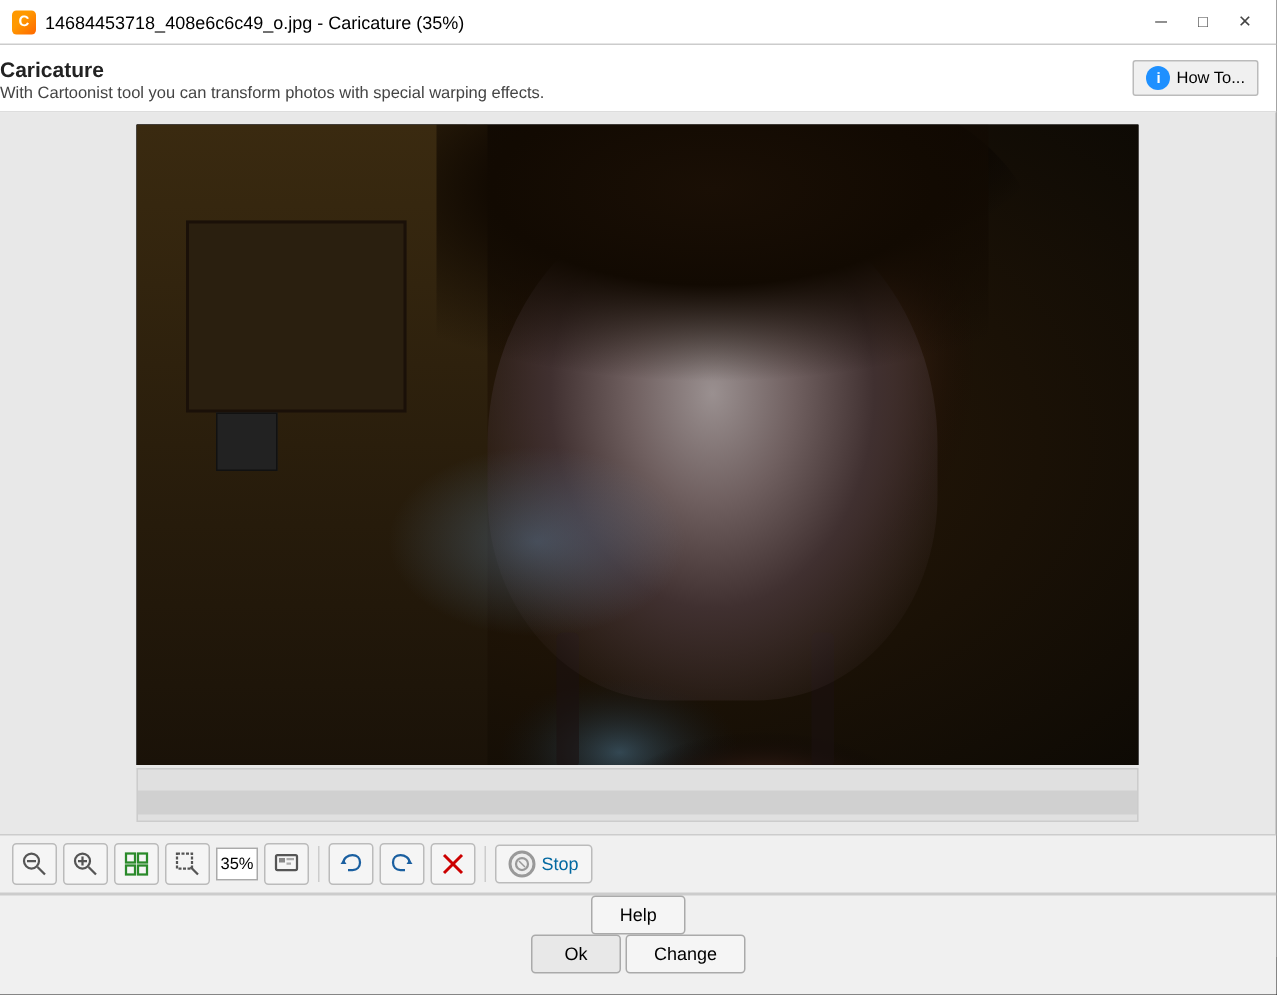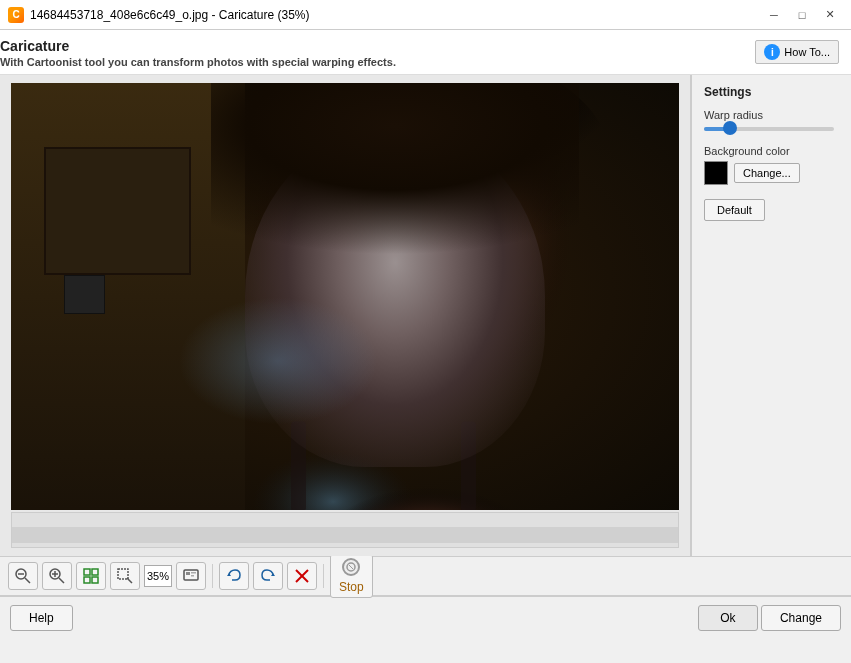--- a/index.html
+++ b/index.html
@@ -69,21 +69,20 @@
     }
     #header-left h2 {
       font-size: 14px;
       font-weight: bold;
       margin-bottom: 2px;
       color: #222;
     }
     #header-left p {
       font-size: 11px;
       color: #444;
-      font-weight: bold;
     }
     #how-to-btn {
       display: flex;
       align-items: center;
       gap: 4px;
       background: #f0f0f0;
       border: 1px solid #bbb;
       padding: 3px 8px;
       cursor: pointer;
       font-size: 11px;
@@ -328,22 +327,21 @@
     .stop-btn {
       display: flex;
       align-items: center;
       gap: 4px;
       background: #f5f5f5;
       border: 1px solid #bbb;
       padding: 3px 8px;
       cursor: pointer;
       font-size: 12px;
       border-radius: 3px;
-      color: #a16207;
-      flex-direction: column;
+      color: #0369a1;
     }
     .stop-circle {
       width: 18px;
       height: 18px;
       border-radius: 50%;
       border: 2px solid #999;
       background: #eee;
       display: inline-flex;
       align-items: center;
       justify-content: center;
@@ -351,20 +349,21 @@
 
     
     #footer {
       height: 42px;
       background: #f0f0f0;
       border-top: 1px solid #ccc;
       display: flex;
       align-items: center;
       justify-content: space-between;
       padding: 0 10px;
+      flex-direction: column;
     }
     .footer-btn {
       padding: 5px 18px;
       font-size: 12px;
       background: #f5f5f5;
       border: 1px solid #aaa;
       border-radius: 3px;
       cursor: pointer;
       min-width: 60px;
       text-align: center;
@@ -470,39 +469,20 @@
           <rect x="450" y="340" width="15" height="90" fill="#1a1010" rx="4" opacity="0.6"></rect>
         </svg>
       </div>
     </div>
 
     <div id="scroll-area">
       <div id="scroll-track"></div>
     </div>
   </div>
 
-  <div id="settings-panel">
-    <div id="settings-title">Settings</div>
-
-    <div class="slider-container">
-      <div class="setting-label">Warp radius</div>
-      <div class="slider-track">
-        <div class="slider-fill"></div>
-        <div class="slider-thumb"></div>
-      </div>
-    </div>
-
-    <div class="setting-label">Background color</div>
-    <div class="bg-color-row">
-      <div class="color-swatch"></div>
-      <button class="change-btn">Change...</button>
-    </div>
-
-    <button class="default-btn">Default</button>
-  </div>
 </div>
 
 <div id="toolbar">
 
   <button class="tb-btn">
     <svg class="svg-icon" viewBox="0 0 18 18">
       <circle cx="7" cy="7" r="5" fill="none" stroke="#555" stroke-width="1.5"></circle>
       <line x1="11" y1="11" x2="16" y2="16" stroke="#555" stroke-width="1.5"></line>
       <line x1="4" y1="7" x2="10" y2="7" stroke="#555" stroke-width="1.5"></line>
     </svg>

